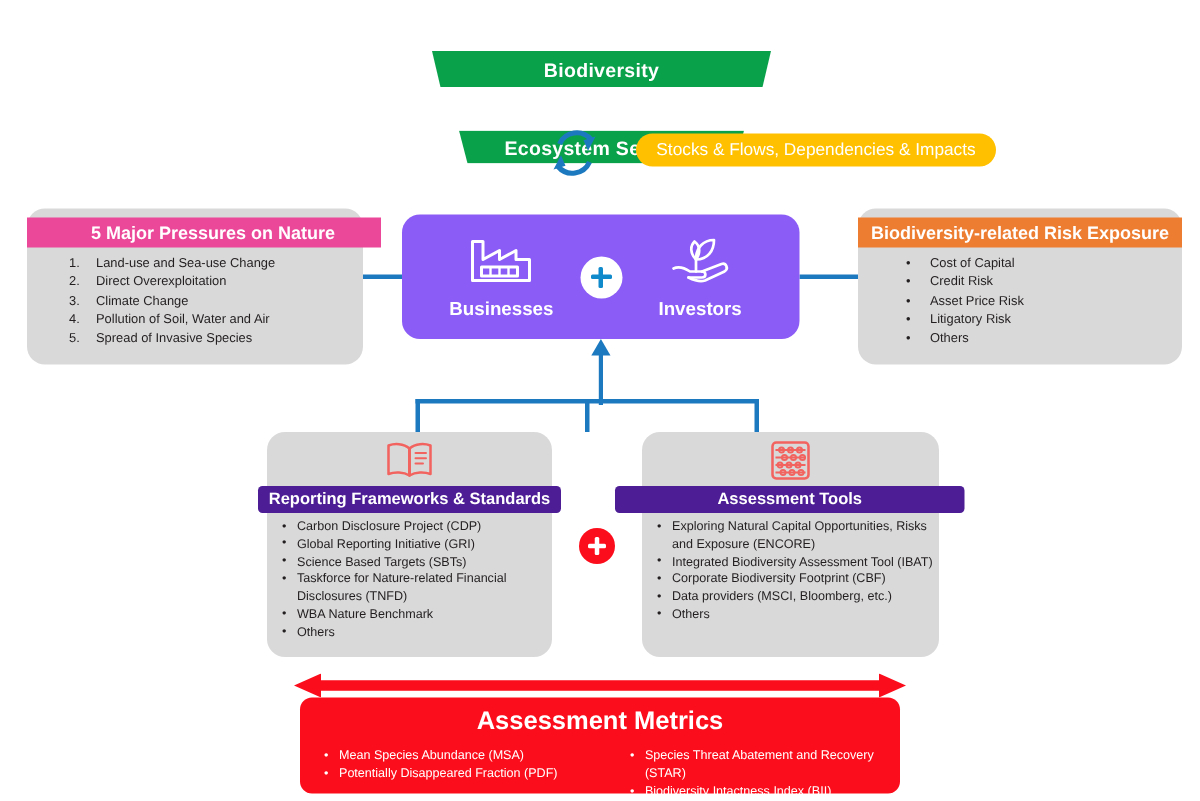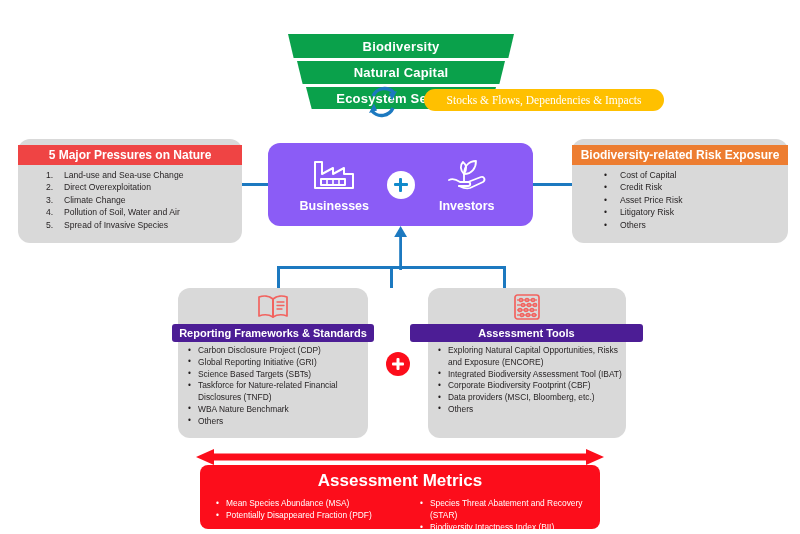--- a/index.html
+++ b/index.html
@@ -31,21 +31,21 @@
      clip-path:polygon(0% 0%,100% 0%,97.3% 100%,2.7% 100%);}
   #band2{left:306px;top:55px;width:190px;height:22px;font-size:13px;
      clip-path:polygon(0% 0%,100% 0%,97% 100%,3% 100%);}
 
   
   #cycle-icon{left:362px;top:84px;width:42px;height:36px;}
   #stocks-pill{
     left:424px;top:89px;width:240px;height:22px;
     background:#ffc000;border-radius:11px;
     display:flex;align-items:center;justify-content:center;
-    color:#ffffff;font-size:11.5px;font-weight:normal;font-family:Liberation Serif, serif;
+    color:#ffffff;font-size:11.5px;font-weight:normal;
   }
 
   
   #center-box{
     left:268px;top:143px;width:265px;height:83px;
     background:#8b5cf6;border-radius:12px;
   }
   #center-box .half{
     position:absolute;top:0;width:50%;height:100%;
     display:flex;flex-direction:column;align-items:center;justify-content:center;
@@ -66,21 +66,21 @@
   .side-card{
     position:absolute;background:#d9d9d9;border-radius:12px;
   }
   #pressures-card{left:18px;top:139px;width:224px;height:104px;}
   #risk-card{left:572px;top:139px;width:216px;height:104px;}
   .side-head{
     position:absolute;left:0;width:100%;height:20px;top:6px;
     display:flex;align-items:center;justify-content:center;
     color:#ffffff;font-size:12px;font-weight:bold;
   }
-  #pressures-head{background:#ef4444;}
+  #pressures-head{background:#ec4899;padding-left:12px;}
   #risk-head{background:#ed7d31;}
   .side-body{
     position:absolute;left:0;top:30px;width:100%;
     font-size:8.6px;color:#231f20;line-height:12.4px;
   }
   ol.num,ul.bul{margin:0;padding:0;list-style:none;}
   ol.num li{padding-left:46px;position:relative;}
   ol.num li span.n{position:absolute;left:28px;}
   ul.bul li{padding-left:48px;position:relative;}
   ul.bul li:before{content:"\2022";position:absolute;left:32px;}
@@ -143,23 +143,20 @@
   .metrics-cols li{position:relative;padding-left:12px;}
   .metrics-cols li:before{content:"\2022";position:absolute;left:2px;}
 </style>
 </head>
 <body>
 
 <div class="stage">
 
   <div class="funnel-band" id="band0">
     <span>Biodiversity</span>
-  </div>
-  <div class="funnel-band" id="band1">
-    <span>Natural Capital</span>
   </div>
   <div class="funnel-band" id="band2">
     <span>Ecosystem Services</span>
   </div>
 
   <div class="abs" id="cycle-icon">
     <svg width="42" height="36" viewBox="0 0 42 36">
       <g fill="none" stroke="#1c79c0" stroke-width="3.4" stroke-linecap="butt">
         <path d="M10 27 A12.5 12.5 0 0 0 31 24"></path>
         <path d="M32 9 A12.5 12.5 0 0 0 11 12"></path>

